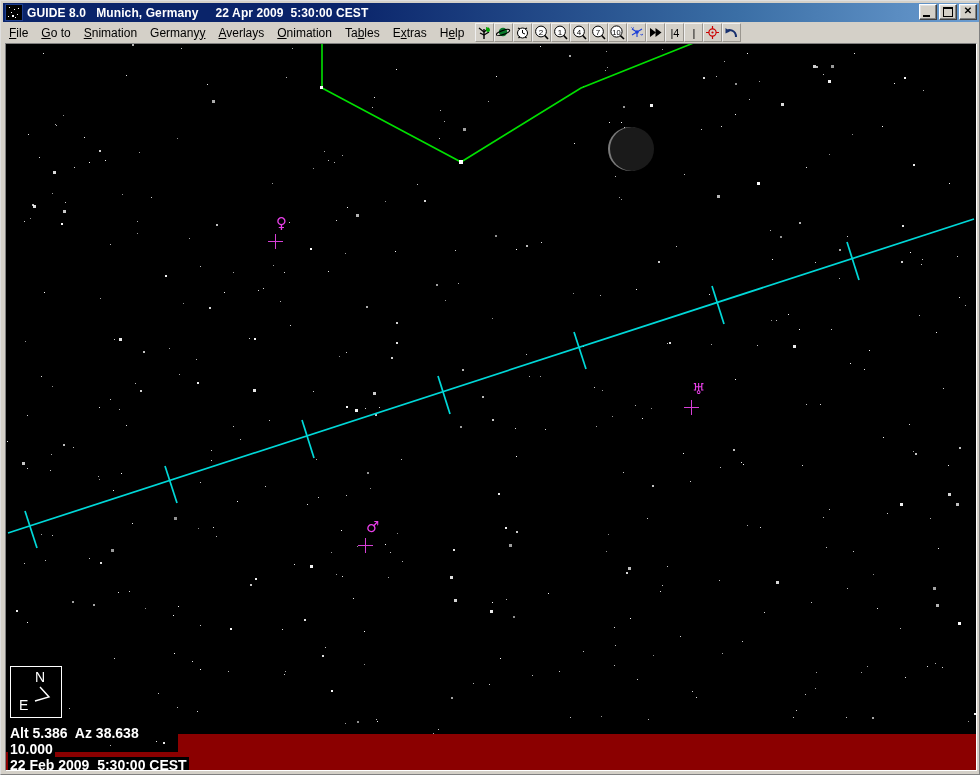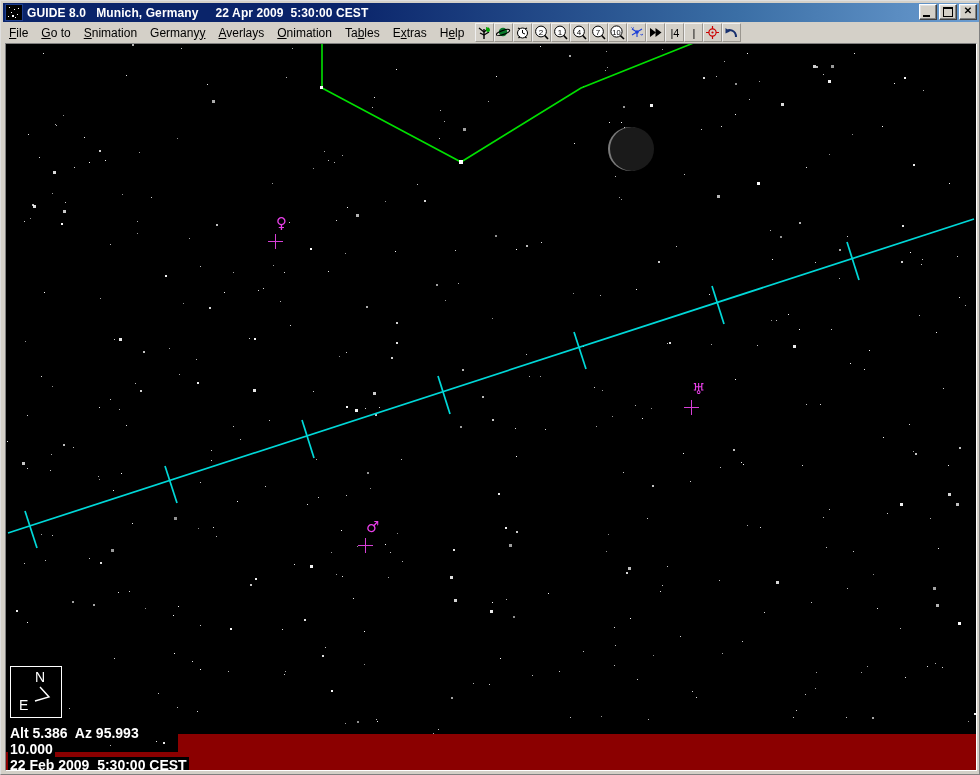--- a/index.html
+++ b/index.html
@@ -781,19 +781,19 @@
       <div class="horizon" style="left:0px; top:708px; width:970px; height:18px;"></div>
 
       <div class="compass">
         <div class="lbl" style="left:24px; top:2px">N</div>
         <div class="lbl" style="left:8px; top:30px">E</div>
         <svg width="50" height="50" style="position:absolute;left:0;top:0">
           <path d="M29 20 L38 30 L24 34" fill="none" stroke="#ffffff" stroke-width="1.4"></path>
         </svg>
       </div>
 
-      <div class="status-line" style="left:2px; top:681px">Alt 5.386  Az 95.993</div>
+      <div class="status-line" style="left:2px; top:681px">Alt 5.386  Az 38.638</div>
       <div class="status-line" style="left:2px; top:697px">10.000</div>
       <div class="status-line" style="left:2px; top:713px">22 Feb 2009  5:30:00 CEST</div>
 
     </div>
   </div>
 </div>
 
 </body></html>

